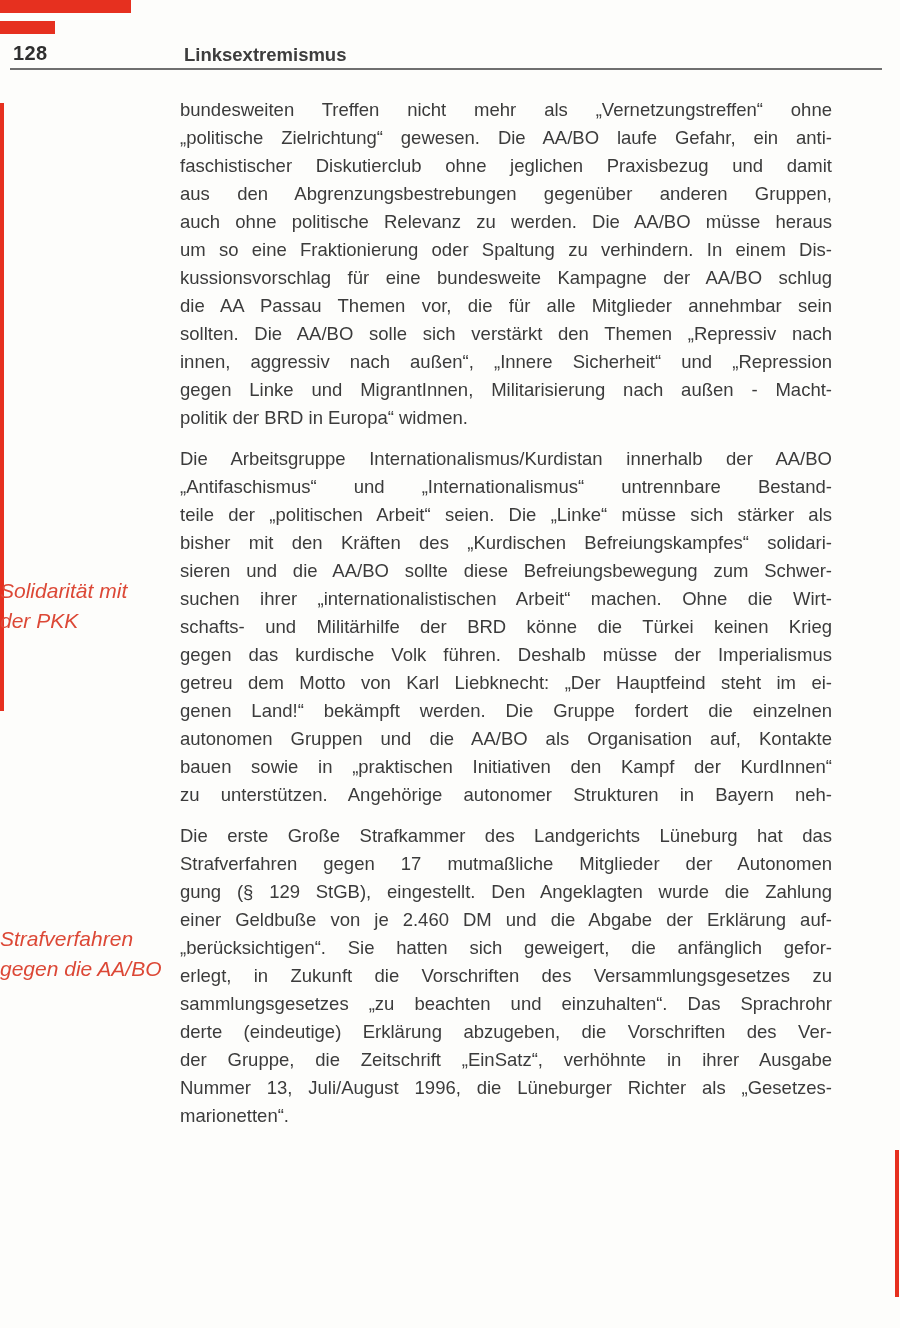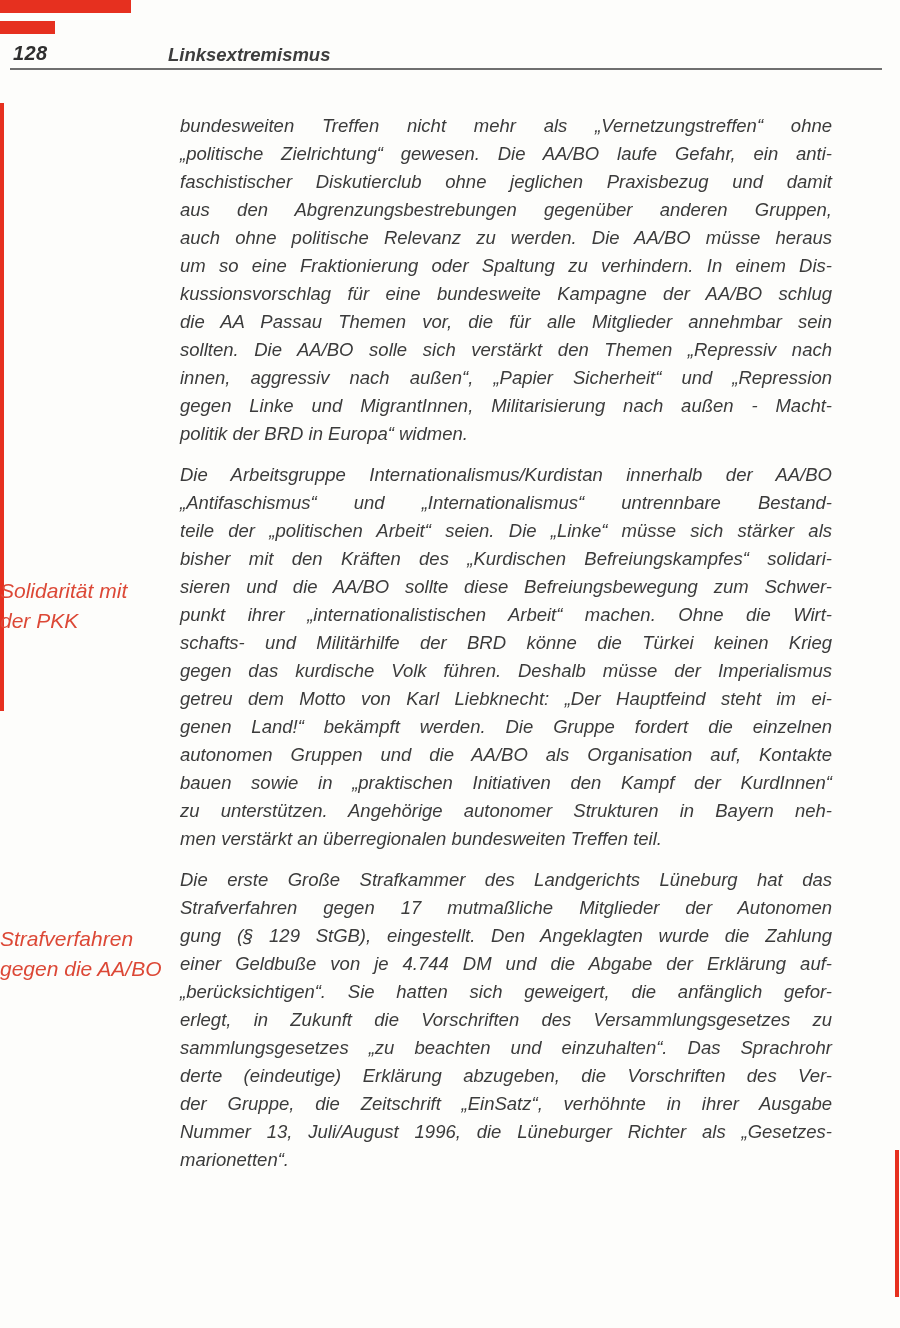--- a/index.html
+++ b/index.html
@@ -1,15 +1,15 @@
 <!DOCTYPE html>
 <html style="--red: #e6301f; --note-red: #dc4836; --text: #3b3b3b; --paper: #fdfdfb; --rule: #6f6f6f;"><head>
 <meta charset="utf-8">
 <style>
-  * { margin: 0; padding: 0; box-sizing: border-box; font-style: italic; }
+  * { margin: 0; padding: 0; box-sizing: border-box; }
   html, body { background: #ffffff; }
   body { font-family: "Liberation Sans", sans-serif; }
 
   .page {
     position: relative;
     width: 900px;
     height: 1328px;
     background: var(--paper, #fdfdfb);
     overflow: hidden;
   }
@@ -19,31 +19,31 @@
   .redbar-top-short { position: absolute; left: 0; top: 21px; width: 55px;  height: 13px; background: var(--red, #e6301f); }
   .left-redline     { position: absolute; left: 0; top: 103px; width: 4px; height: 608px; background: var(--red, #e6301f); }
   .right-redline    { position: absolute; right: 1px; top: 1150px; width: 4px; height: 147px; background: var(--red, #e6301f); }
 
   
   .page-number {
     position: absolute; left: 13px; top: 42px;
     font-size: 20px; font-weight: 700; color: #2f2f2f; letter-spacing: 0.4px;
   }
   .section-header {
-    position: absolute; left: 168px; top: 44px;
+    position: absolute; left: 184px; top: 44px;
     font-size: 18.5px; font-weight: 600; color: #3d3d3d;
   }
   .header-rule {
     position: absolute; left: 10px; top: 68px; width: 872px; height: 2px;
     background: var(--rule, #6f6f6f);
   }
 
   
   .body-text {
-    position: absolute; left: 180px; top: 112px; width: 652px;
+    position: absolute; left: 180px; top: 96px; width: 652px;
     font-size: 18.5px; line-height: 28px; color: var(--text, #3b3b3b);
   }
   .para { margin-bottom: 13px; }
   .line {
     height: 28px;
     text-align: justify;
     text-align-last: justify;
     white-space: normal;
   }
   .line.last { text-align-last: left; }
@@ -86,45 +86,44 @@
       <div class="para">
         <div class="line">bundesweiten Treffen nicht mehr als „Vernetzungstreffen“ ohne</div>
         <div class="line">„politische Zielrichtung“ gewesen. Die AA/BO laufe Gefahr, ein anti-</div>
         <div class="line">faschistischer Diskutierclub ohne jeglichen Praxisbezug und damit</div>
         <div class="line">aus den Abgrenzungsbestrebungen gegenüber anderen Gruppen,</div>
         <div class="line">auch ohne politische Relevanz zu werden. Die AA/BO müsse heraus</div>
         <div class="line">um so eine Fraktionierung oder Spaltung zu verhindern. In einem Dis-</div>
         <div class="line">kussionsvorschlag für eine bundesweite Kampagne der AA/BO schlug</div>
         <div class="line">die AA Passau Themen vor, die für alle Mitglieder annehmbar sein</div>
         <div class="line">sollten. Die AA/BO solle sich verstärkt den Themen „Repressiv nach</div>
-        <div class="line">innen, aggressiv nach außen“, „Papier Sicherheit“ und „Repression</div>
+        <div class="line">innen, aggressiv nach außen“, „Innere Sicherheit“ und „Repression</div>
         <div class="line">gegen Linke und MigrantInnen, Militarisierung nach außen - Macht-</div>
         <div class="line last">politik der BRD in Europa“ widmen.</div>
       </div>
       <div class="para">
         <div class="line">Die Arbeitsgruppe Internationalismus/Kurdistan innerhalb der AA/BO</div>
         <div class="line">„Antifaschismus“ und „Internationalismus“ untrennbare Bestand-</div>
         <div class="line">teile der „politischen Arbeit“ seien. Die „Linke“ müsse sich stärker als</div>
         <div class="line">bisher mit den Kräften des „Kurdischen Befreiungskampfes“ solidari-</div>
         <div class="line">sieren und die AA/BO sollte diese Befreiungsbewegung zum Schwer-</div>
-        <div class="line">punkt ihrer „internationalistischen Arbeit“ machen. Ohne die Wirt-</div>
+        <div class="line">suchen ihrer „internationalistischen Arbeit“ machen. Ohne die Wirt-</div>
         <div class="line">schafts- und Militärhilfe der BRD könne die Türkei keinen Krieg</div>
         <div class="line">gegen das kurdische Volk führen. Deshalb müsse der Imperialismus</div>
         <div class="line">getreu dem Motto von Karl Liebknecht: „Der Hauptfeind steht im ei-</div>
         <div class="line">genen Land!“ bekämpft werden. Die Gruppe fordert die einzelnen</div>
         <div class="line">autonomen Gruppen und die AA/BO als Organisation auf, Kontakte</div>
         <div class="line">bauen sowie in „praktischen Initiativen den Kampf der KurdInnen“</div>
         <div class="line">zu unterstützen. Angehörige autonomer Strukturen in Bayern neh-</div>
-        <div class="line last">men verstärkt an überregionalen bundesweiten Treffen teil.</div>
       </div>
       <div class="para">
         <div class="line">Die erste Große Strafkammer des Landgerichts Lüneburg hat das</div>
         <div class="line">Strafverfahren gegen 17 mutmaßliche Mitglieder der Autonomen</div>
         <div class="line">gung (§ 129 StGB), eingestellt. Den Angeklagten wurde die Zahlung</div>
-        <div class="line">einer Geldbuße von je 4.744 DM und die Abgabe der Erklärung auf-</div>
+        <div class="line">einer Geldbuße von je 2.460 DM und die Abgabe der Erklärung auf-</div>
         <div class="line">„berücksichtigen“. Sie hatten sich geweigert, die anfänglich gefor-</div>
         <div class="line">erlegt, in Zukunft die Vorschriften des Versammlungsgesetzes zu</div>
         <div class="line">sammlungsgesetzes „zu beachten und einzuhalten“. Das Sprachrohr</div>
         <div class="line">derte (eindeutige) Erklärung abzugeben, die Vorschriften des Ver-</div>
         <div class="line">der Gruppe, die Zeitschrift „EinSatz“, verhöhnte in ihrer Ausgabe</div>
         <div class="line">Nummer 13, Juli/August 1996, die Lüneburger Richter als „Gesetzes-</div>
         <div class="line last">marionetten“.</div>
       </div>
     </div>
 

